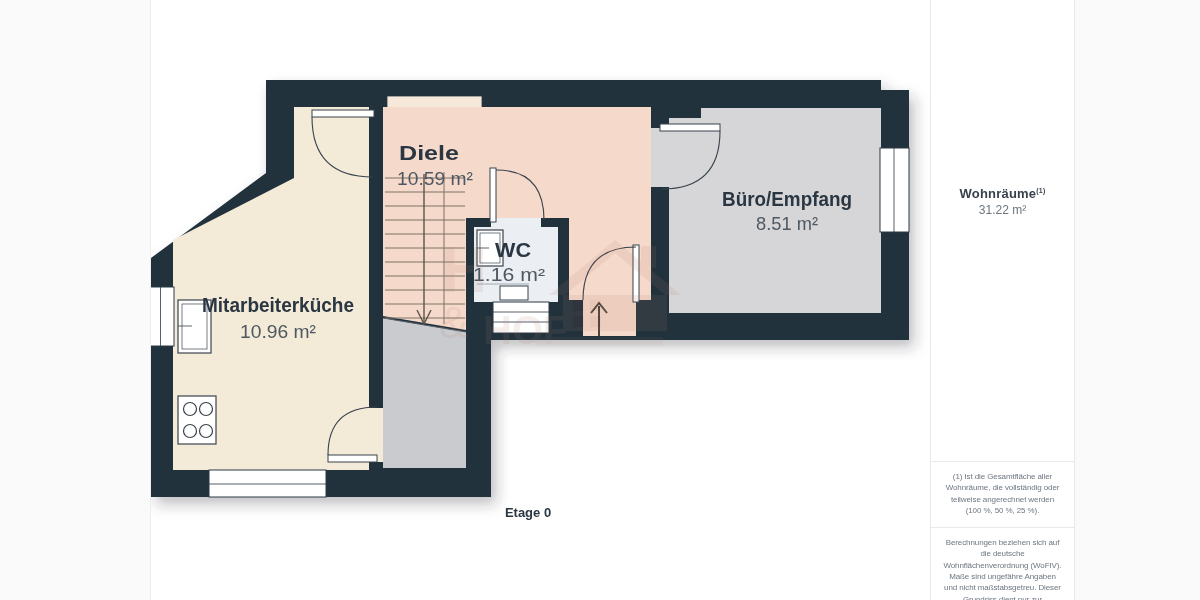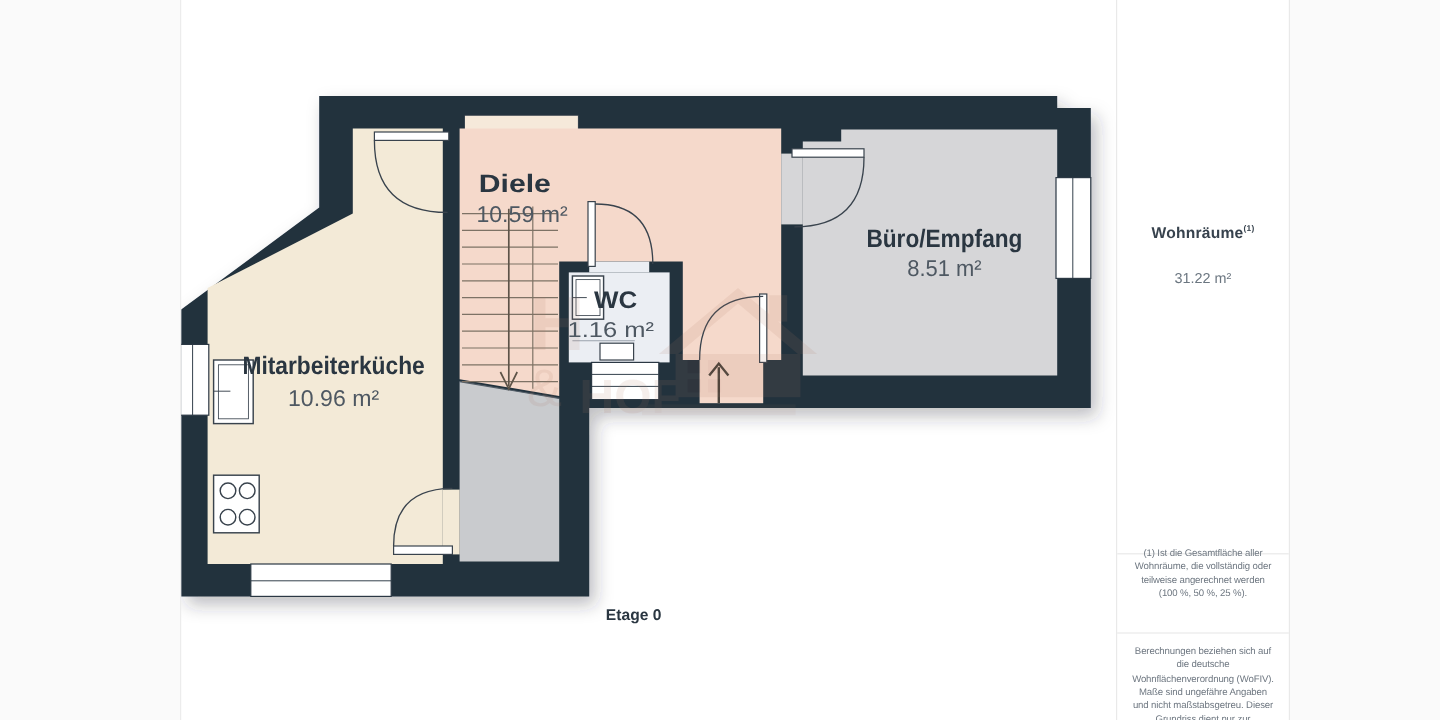--- a/index.html
+++ b/index.html
@@ -18,33 +18,33 @@
     box-sizing:border-box;
   }
   .total{
     position:absolute;top:186px;left:0;width:100%;text-align:center;
   }
   .total-label{
     font-size:13px;font-weight:bold;color:#37424d;letter-spacing:.2px;
   }
   .total-label sup{font-size:7px;font-weight:bold;color:#37424d;}
   .total-value{
-    margin-top:24px;font-size:12px;color:#6b7680;
+    margin-top:2px;font-size:12px;color:#6b7680;
   }
   .divider{
     position:absolute;left:0;width:100%;height:0;border-top:1px solid #e9e9e9;
   }
   .divider-1{top:461px;}
   .divider-2{top:527px;}
   .footnote{
     position:absolute;left:0;width:100%;box-sizing:border-box;
     padding:0 12px;text-align:center;
     font-size:8px;line-height:1.42;color:#6e7781;letter-spacing:-0.1px;
   }
-  .footnote-1{top:455px;}
+  .footnote-1{top:471px;}
   .footnote-2{top:537px;}
   svg text{font-family:"Liberation Sans", sans-serif;}
   .room-name{font-weight:bold;fill:#2a3641;}
   .room-area{fill:#4e5862;}
   .level-label{font-weight:bold;fill:#2a3641;}
 </style>
 </head>
 <body>
 
 <div class="canvas">

